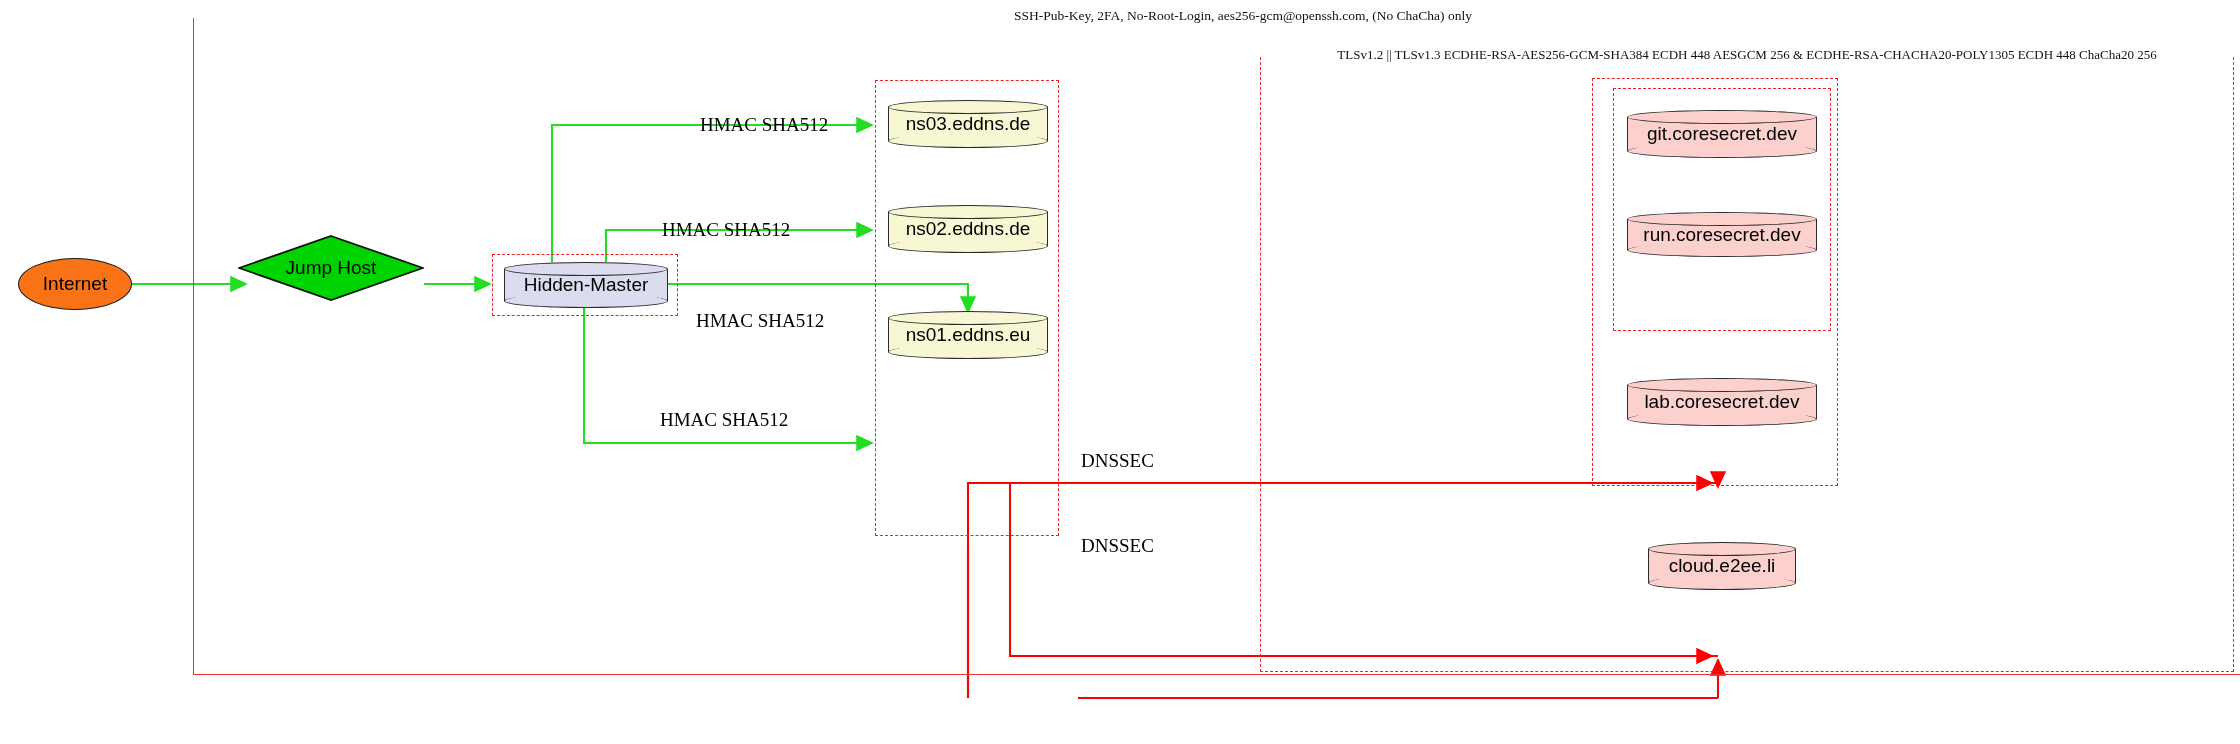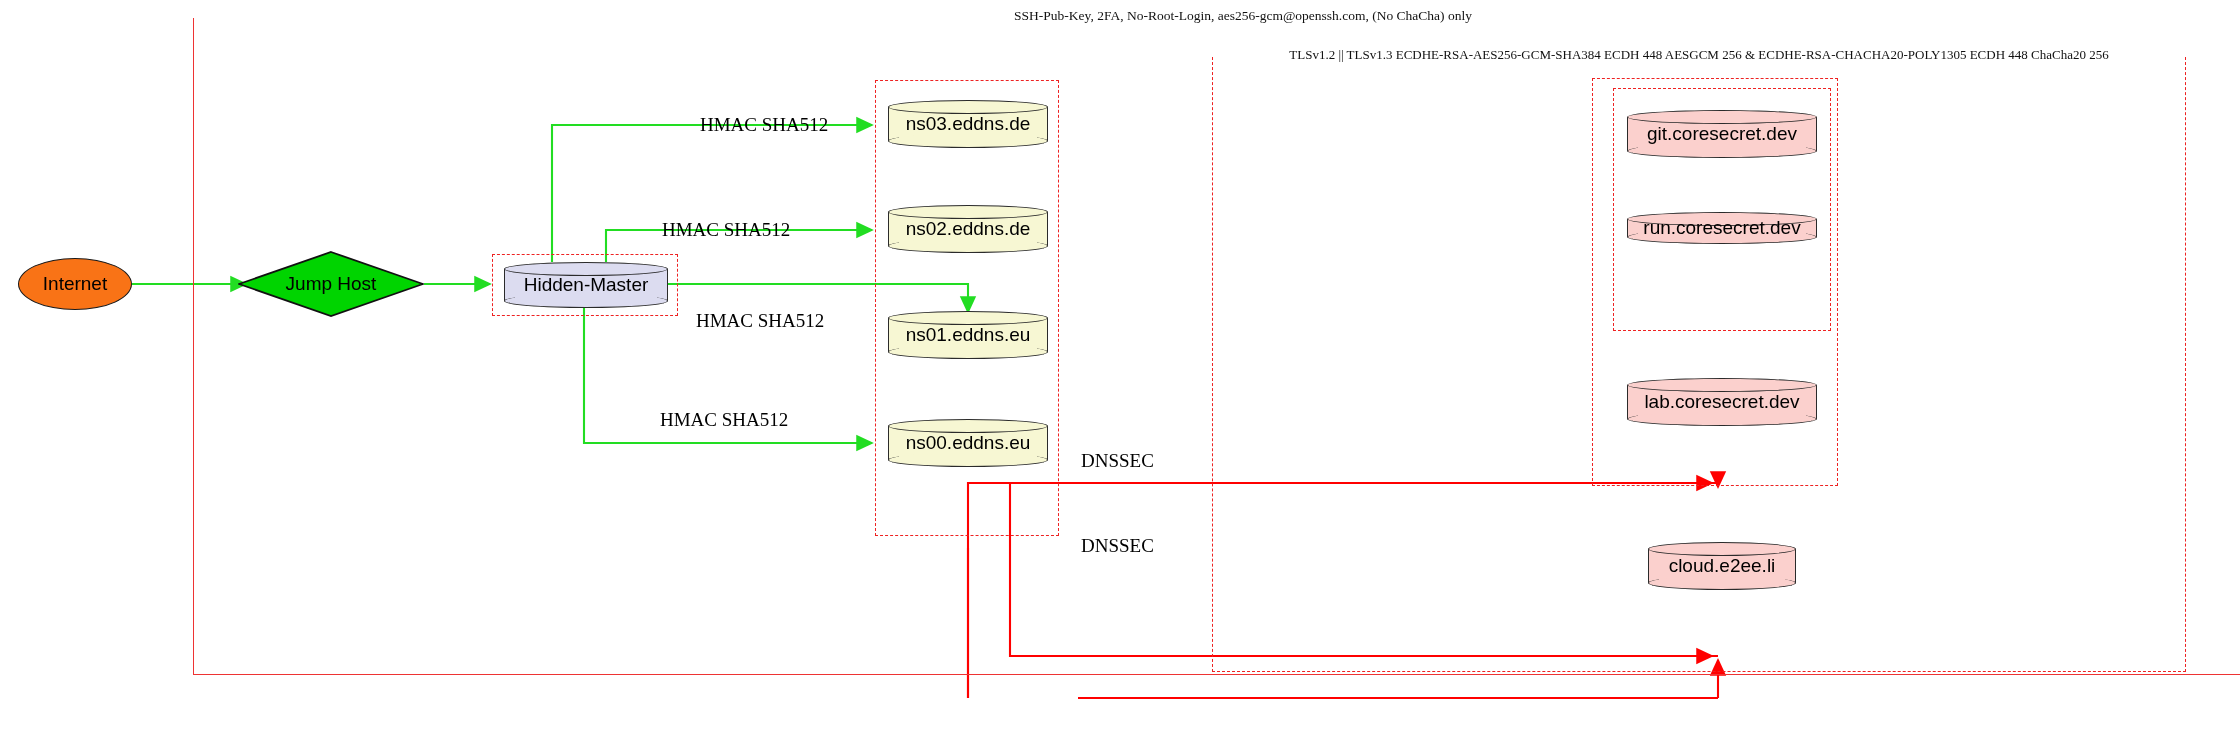--- a/index.html
+++ b/index.html
@@ -83,38 +83,38 @@
       <path d="M1718,698 L1718,660" marker-end="url(#ared)"></path>
 
       <path d="M968,548 L968,698"></path>
     </g>
   </svg>
 
   <div class="cluster solid" style="left:193px;top:18px;width:2100px;height:657px;">
     <div class="ctitle">SSH-Pub-Key, 2FA, No-Root-Login, aes256-gcm@openssh.com, (No ChaCha) only</div>
   </div>
 
-  <div class="cluster dashed" style="left:1212px;top:57px;width:974px;height:615px;">
+  <div class="cluster dashed" style="left:1260px;top:57px;width:974px;height:615px;">
     <div class="ctitle small">TLSv1.2 || TLSv1.3 ECDHE-RSA-AES256-GCM-SHA384 ECDH 448 AESGCM 256 &amp; ECDHE-RSA-CHACHA20-POLY1305 ECDH 448 ChaCha20 256</div>
   </div>
 
   <div class="cluster dashed" style="left:492px;top:254px;width:186px;height:62px;"></div>
 
   <div class="cluster dashed" style="left:875px;top:80px;width:184px;height:456px;"></div>
 
   <div class="cluster dashed" style="left:1592px;top:78px;width:246px;height:408px;"></div>
 
   <div class="cluster dashed" style="left:1613px;top:88px;width:218px;height:243px;"></div>
 
 
   <div class="node ellipse" style="left:18px;top:258px;width:114px;height:52px;">
     <span>Internet</span>
   </div>
 
-  <div class="diamond-wrap" style="left:238px;top:251px;width:186px;height:66px;">
+  <div class="diamond-wrap" style="left:238px;top:235px;width:186px;height:66px;">
     <svg width="186" height="66" viewBox="0 0 186 66">
       <polygon points="93,1 185,33 93,65 1,33" fill="#00d400" stroke="#111" stroke-width="1.8"></polygon>
     </svg>
     <span>Jump Host</span>
   </div>
 
   <div class="cyl" style="left:504px;top:262px;width:164px;height:46px;">
     <div class="body" style="background:#dcdcf0;"></div>
     <div class="top" style="background:#dcdcf0;"></div>
     <div class="bot" style="background:#dcdcf0;"></div>
@@ -135,35 +135,29 @@
     <div class="lbl">ns02.eddns.de</div>
   </div>
 
   <div class="cyl yellow" style="left:888px;top:311px;width:160px;height:48px;">
     <div class="body"></div>
     <div class="top"></div>
     <div class="bot"></div>
     <div class="lbl">ns01.eddns.eu</div>
   </div>
 
-  <div class="cyl yellow" style="left:888px;top:419px;width:160px;height:48px;">
-    <div class="body"></div>
-    <div class="top"></div>
-    <div class="bot"></div>
-    <div class="lbl">ns00.eddns.eu</div>
-  </div>
 
   <div class="cyl pink" style="left:1627px;top:110px;width:190px;height:48px;">
     <div class="body"></div>
     <div class="top"></div>
     <div class="bot"></div>
     <div class="lbl">git.coresecret.dev</div>
   </div>
 
-  <div class="cyl pink" style="left:1627px;top:212px;width:190px;height:32px;">
+  <div class="cyl pink" style="left:1627px;top:212px;width:190px;height:45px;">
     <div class="body"></div>
     <div class="top"></div>
     <div class="bot"></div>
     <div class="lbl">run.coresecret.dev</div>
   </div>
 
   <div class="cyl pink" style="left:1627px;top:378px;width:190px;height:48px;">
     <div class="body"></div>
     <div class="top"></div>
     <div class="bot"></div>

